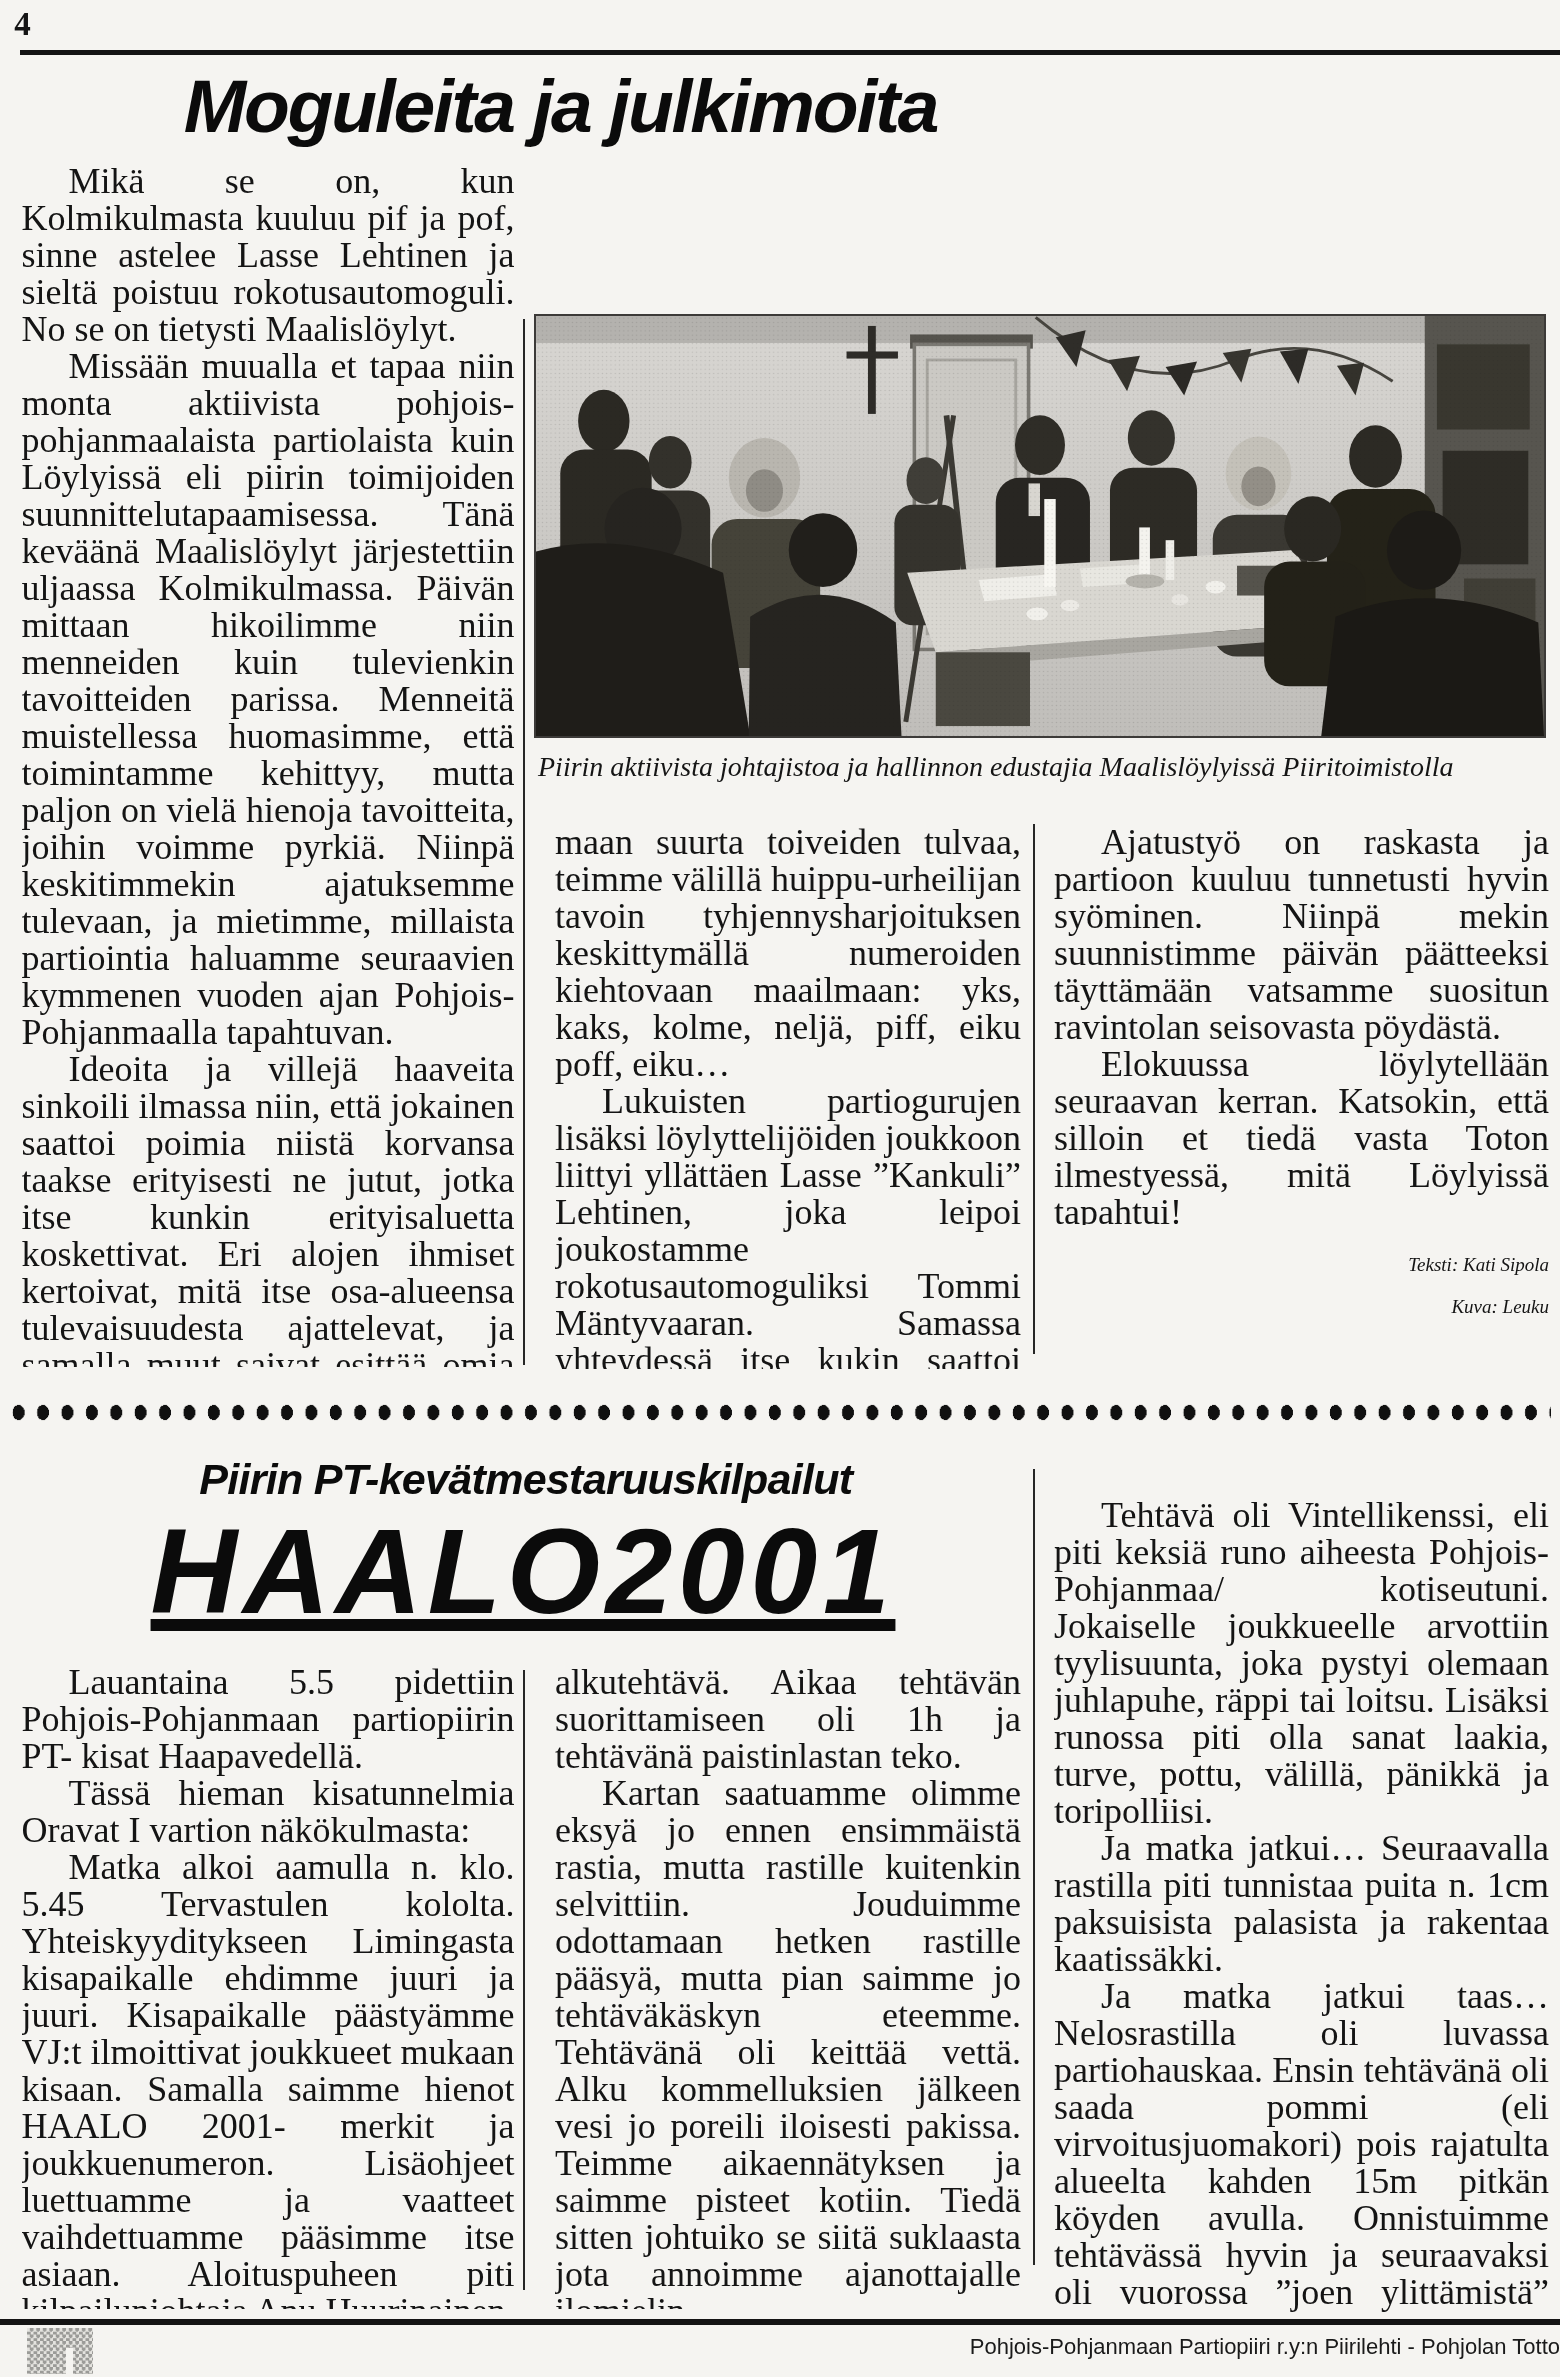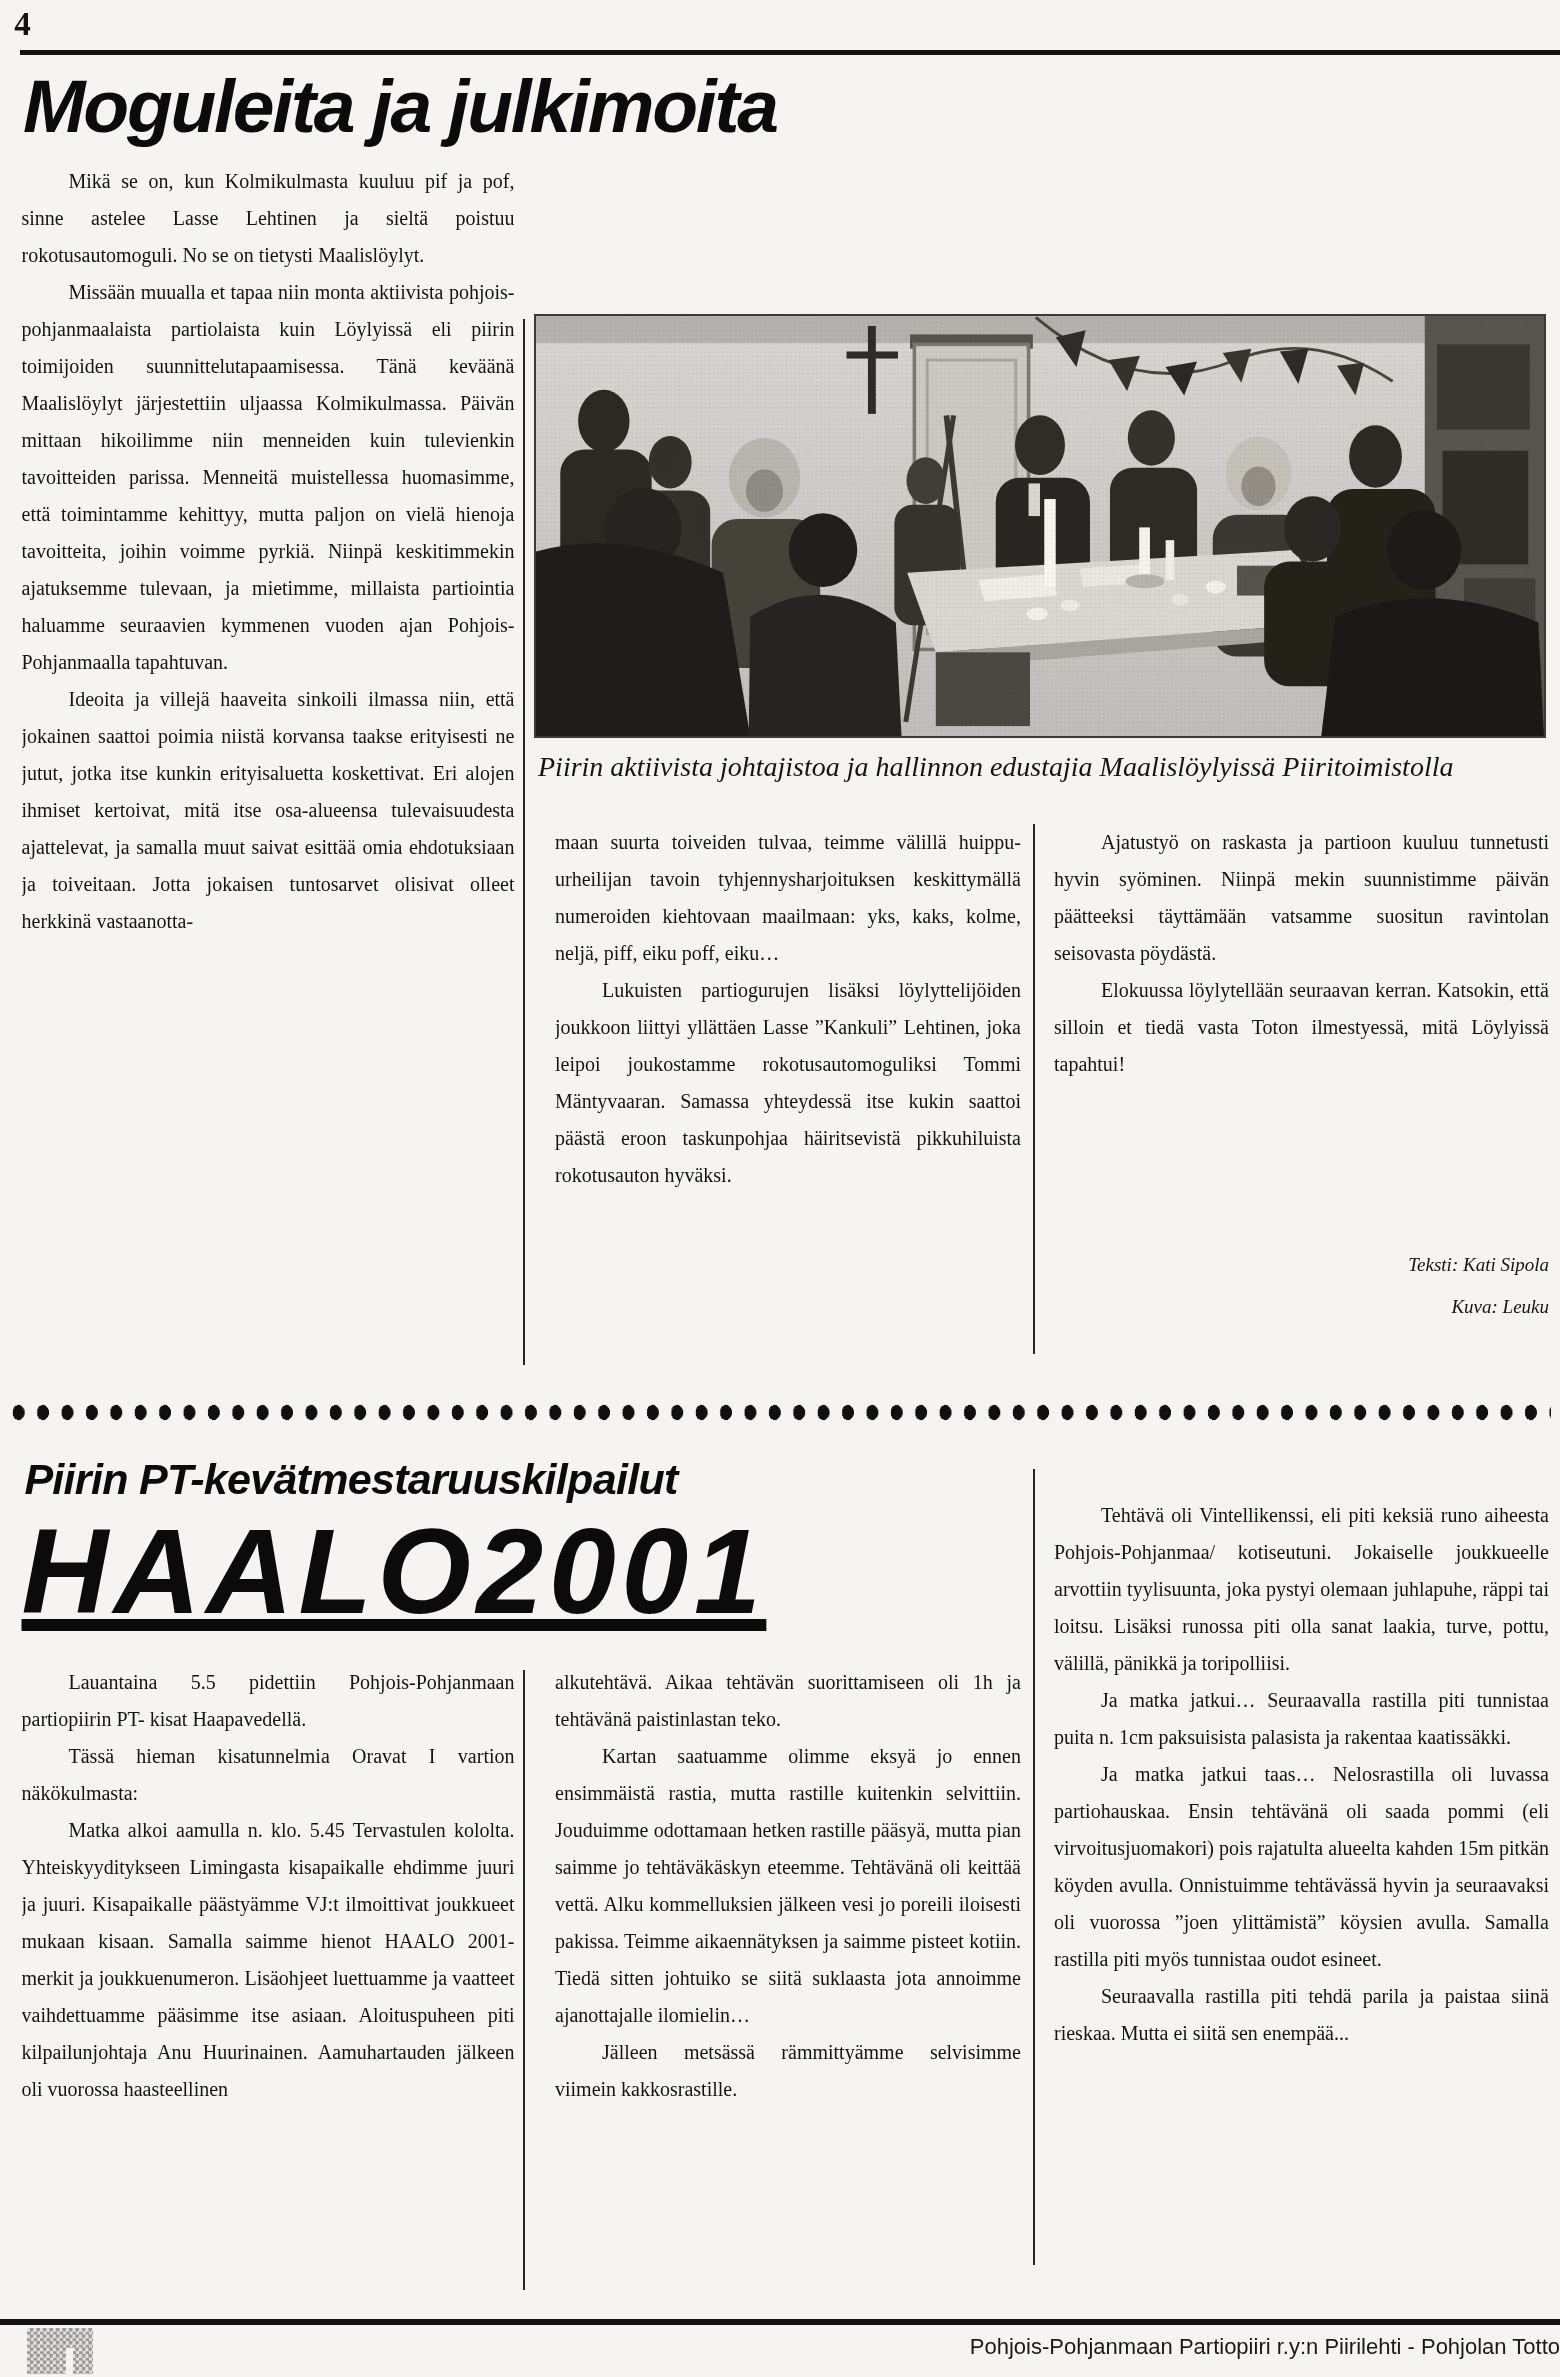--- a/index.html
+++ b/index.html
@@ -7,28 +7,28 @@
   .page {
     position:relative; width:1560px; height:2377px;
     background:#f5f4f1; color:#141414; overflow:hidden;
     font-family:"Liberation Serif", serif;
   }
   .abs { position:absolute; }
   .pagenum { font-size:33px; font-weight:bold; }
   .toprule { background:#141414; height:5px; }
   .headline {
     font-family:"Liberation Sans", sans-serif;
-    font-weight:bold; font-style:italic; color:#0b0b0b;
+    font-weight:bold; font-style:italic; color:#0b0b0b;text-align:center;
   }
   .h-main { font-size:75px; letter-spacing:-2.2px; }
   .h-kicker { font-size:43px; letter-spacing:-0.7px; }
   .h-mega { font-size:120px; letter-spacing:5.7px; }
   .col {
     position:absolute; text-align:justify;
-    font-size:20px; line-height:37px; overflow:hidden;
+    font-size:36px; line-height:37px; overflow:hidden;
   }
   .col p { text-indent:47px; }
   .col p.cont { text-indent:0; }
   .vrule { position:absolute; width:2.2px; background:#262626; }
   .photo-frame { position:absolute; border:2.2px solid #3c3a38; background:#cac8c4; }
   .photo-frame svg { display:block; width:100%; height:100%; }
   .caption { position:absolute; font-style:italic; font-size:28px; color:#151515; white-space:nowrap; }
   .byline { position:absolute; font-style:italic; font-size:19px; line-height:42px; text-align:right; }
   .dots {
     position:absolute; height:18.6px;

